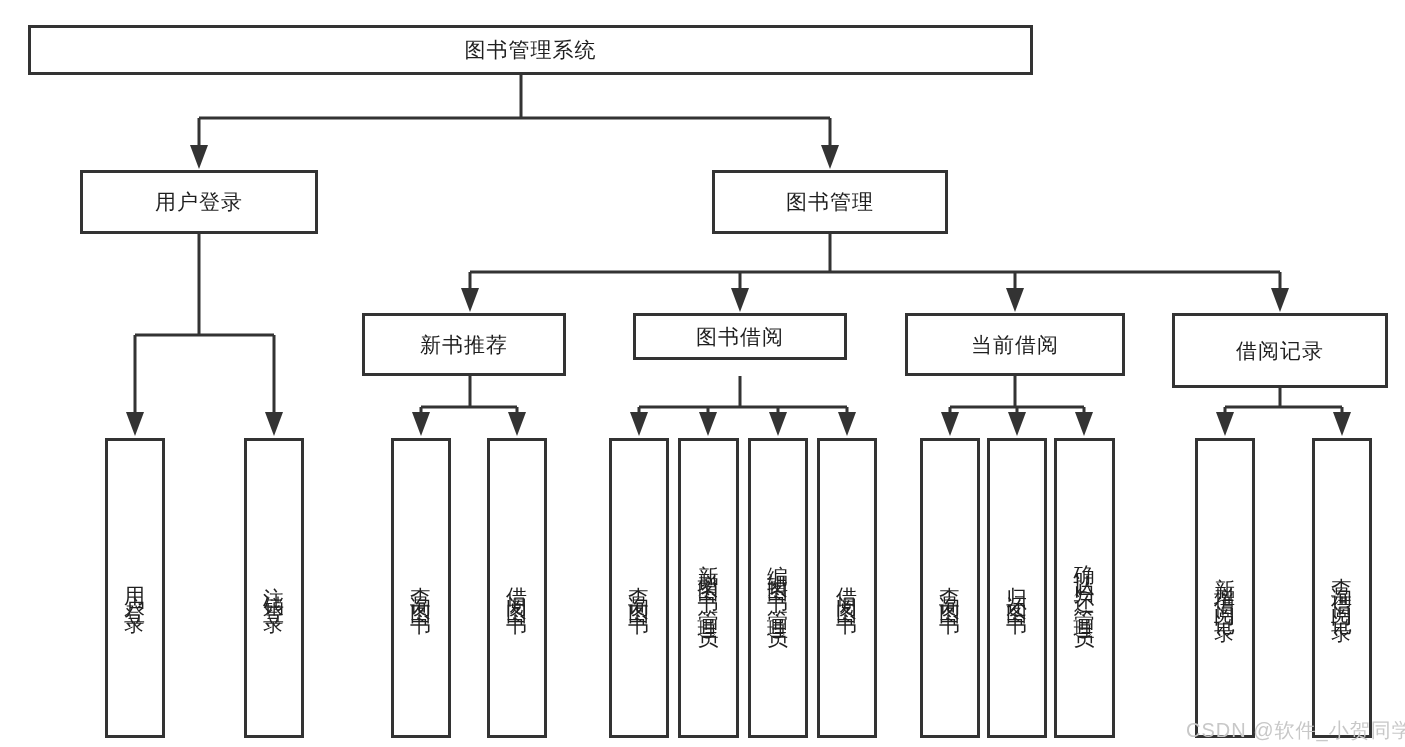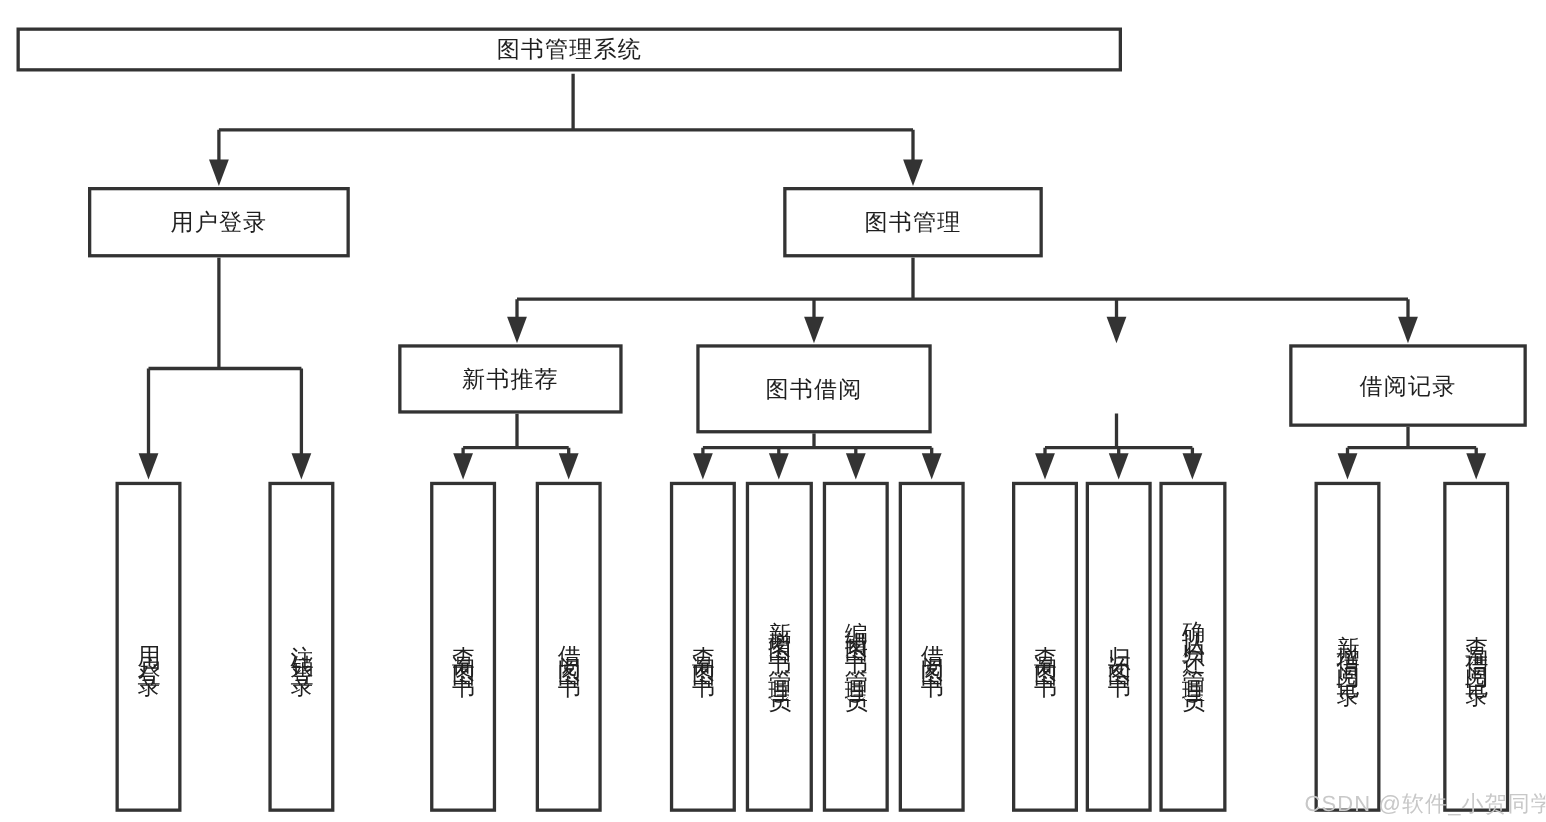--- a/index.html
+++ b/index.html
@@ -112,27 +112,28 @@
       <polygon points="1075,412 1093,412 1084,436"></polygon>
     </g>
 
     <g>
       <path d="M1280 376 V407 M1225 407 H1342 M1225 407 V430 M1342 407 V430"></path>
       <polygon points="1216,412 1234,412 1225,436"></polygon>
       <polygon points="1333,412 1351,412 1342,436"></polygon>
     </g>
   </svg>
 
-  <div class="node h" style="left:15px; top:25px; width:1005px; height:40px;">图书管理系统</div>
+  <div class="node h" style="left:28px; top:25px; width:1005px; height:50px;">图书管理系统</div>
 
   <div class="node h" style="left:80px; top:170px; width:238px; height:64px;">用户登录</div>
   <div class="node h" style="left:712px; top:170px; width:236px; height:64px;text-align:center;">图书管理</div>
 
   <div class="node h" style="left:362px; top:313px; width:204px; height:63px;">新书推荐</div>
-  <div class="node h" style="left:633px; top:313px; width:214px; height:81px;">图书借阅</div>
+  <div class="node h" style="left:633px; top:313px; width:214px; height:47px;">图书借阅</div>
+  <div class="node h" style="left:905px; top:313px; width:220px; height:63px;">当前借阅</div>
   <div class="node h" style="left:1172px; top:313px; width:216px; height:75px;">借阅记录</div>
 
   <div class="node v" style="left:105px; top:438px; width:60px; height:300px;">
     <span class="vtext">用户登录</span>
   </div>
   <div class="node v" style="left:244px; top:438px; width:60px; height:300px;">
     <span class="vtext">注销登录</span>
   </div>
 
   <div class="node v" style="left:391px; top:438px; width:60px; height:300px;">

